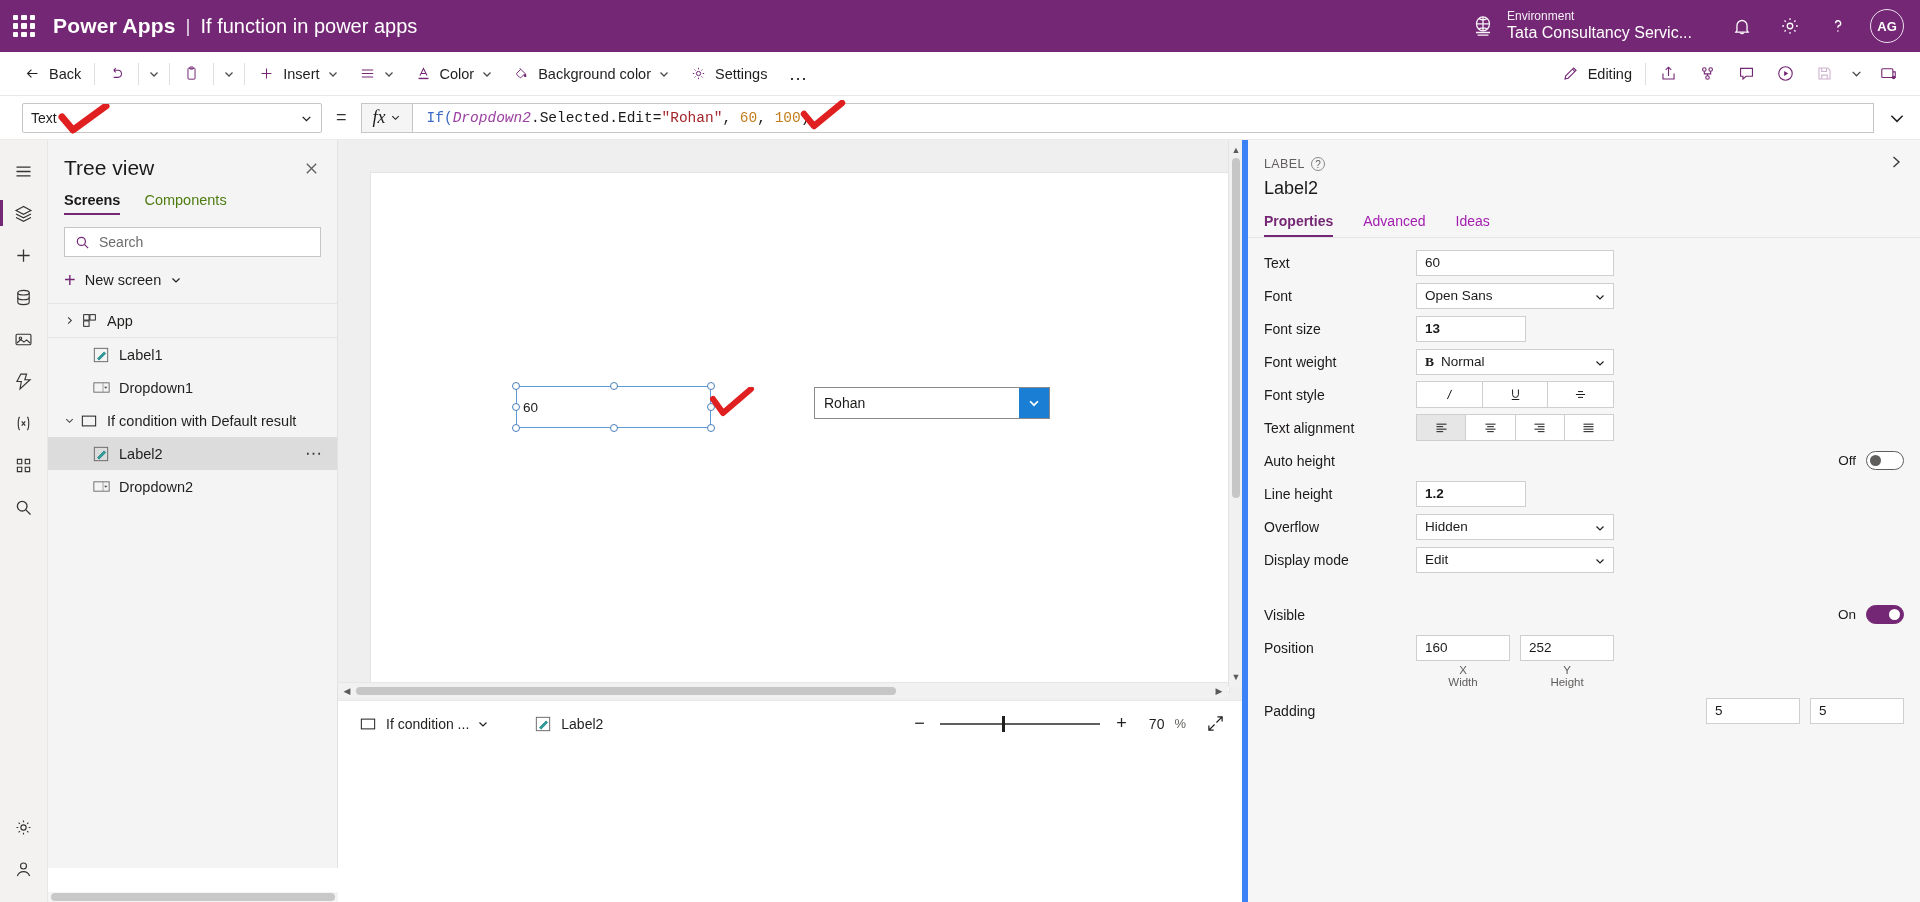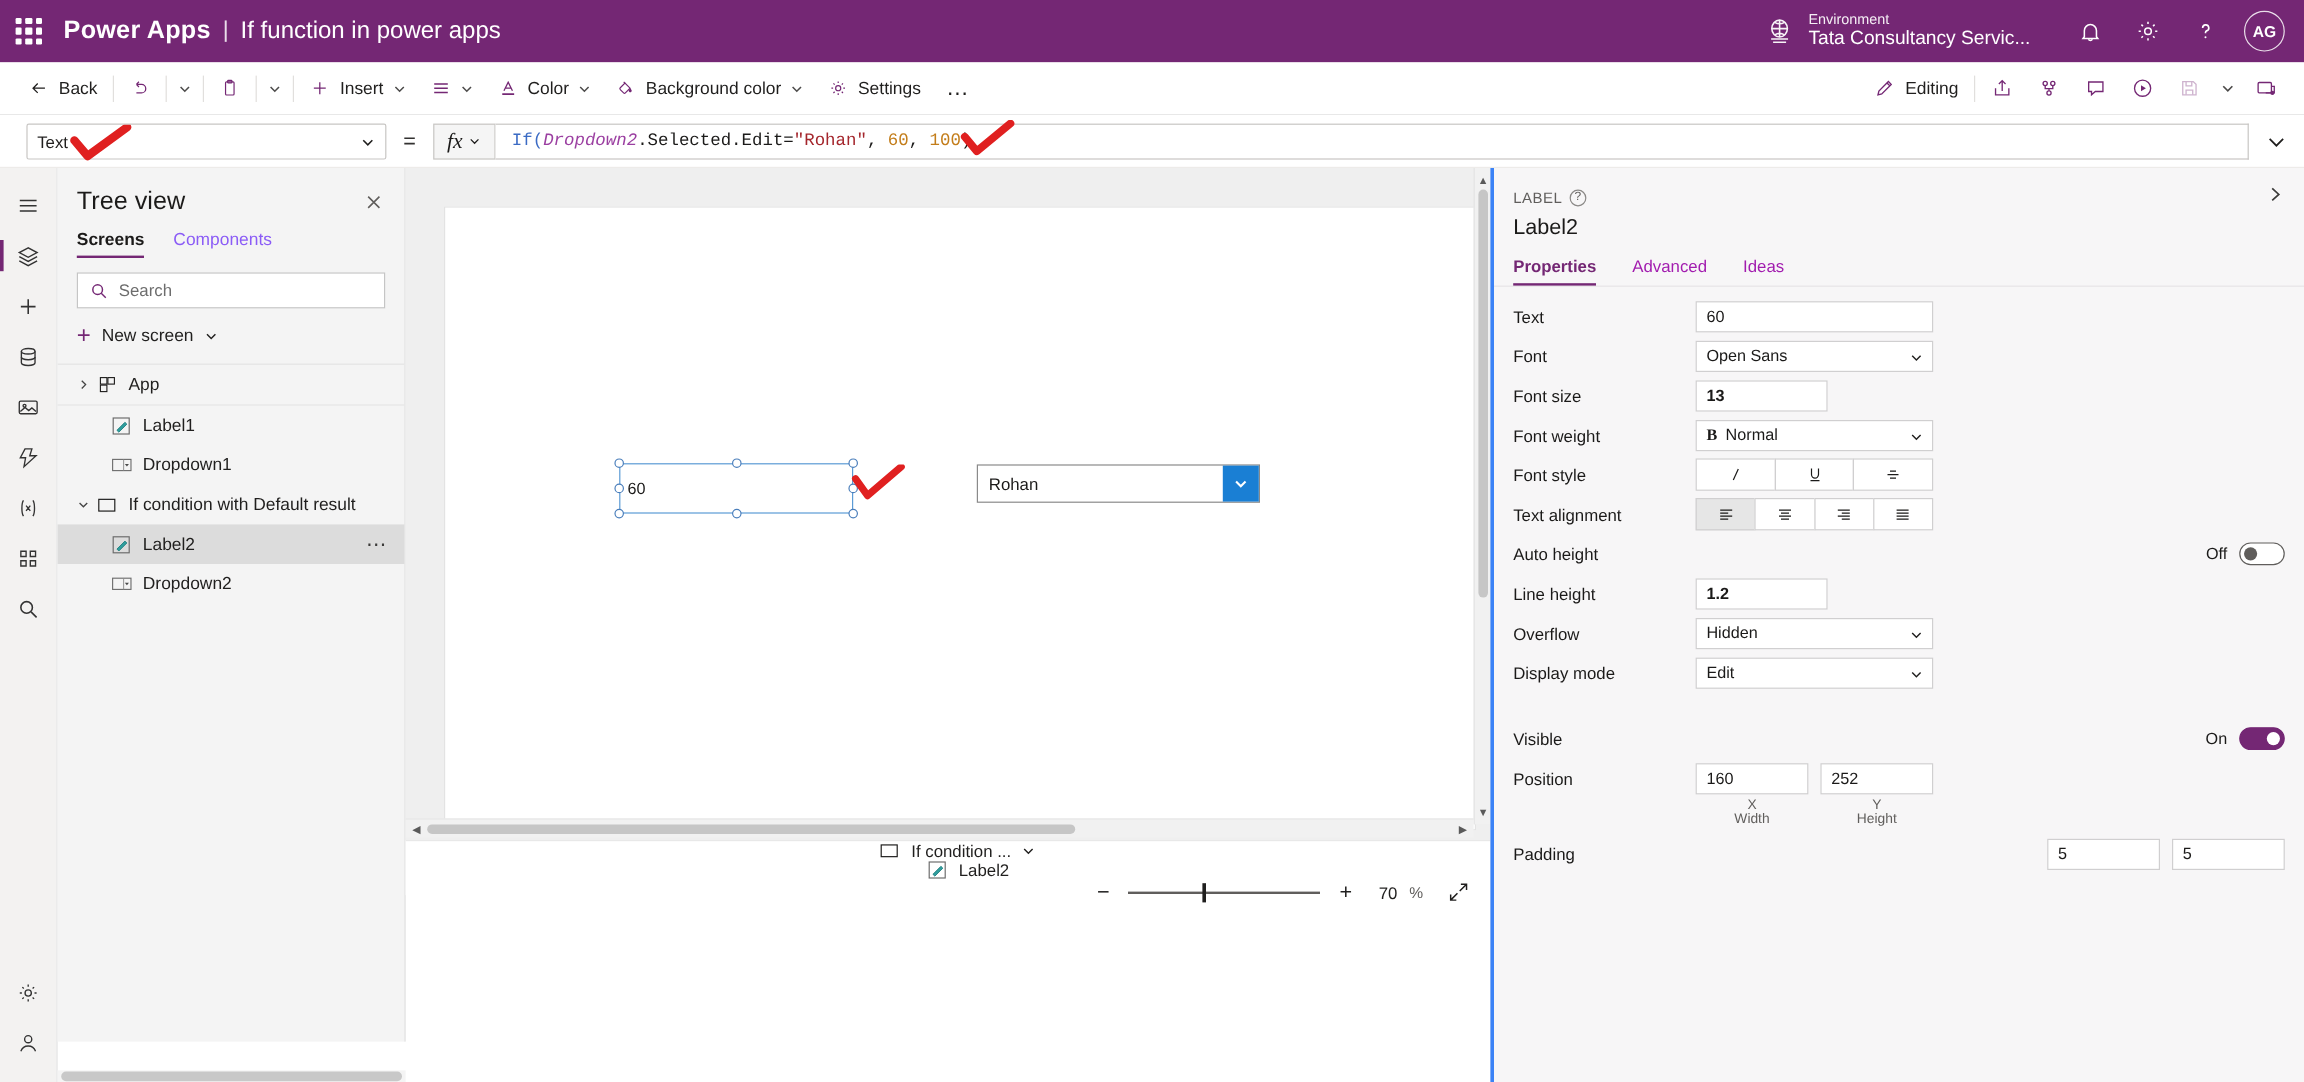--- a/index.html
+++ b/index.html
@@ -107,21 +107,21 @@
   
   .tree {
     position: absolute; left: 48px; top: 140px; width: 290px; height: 728px;
     background: #f4f4f4; border-right: 1px solid #e2e2e2;
   }
   .tree-head { display: flex; align-items: center; padding: 16px 14px 2px 16px; }
   .tree-title { font-size: 21px; font-weight: 400; color: #1b1a19; }
   .tree-close { margin-left: auto; cursor: pointer; width: 24px; height: 24px;
                 display: flex; align-items: center; justify-content: center; color: #605e5c; }
   .tree-tabs { display: flex; padding: 10px 16px 0 16px; gap: 24px; font-size: 14.5px; }
-  .ttab { padding-bottom: 7px; cursor: pointer; color: #8b5cf6; position: relative; }
+  .ttab { padding-bottom: 7px; cursor: pointer; color: #4d7c0f; position: relative; }
   .ttab.active { font-weight: 700; color: #1b1a19; }
   .ttab.active::after { content: ""; position: absolute; left: 0; right: 0; bottom: 0; height: 2px; background: #742774; }
   .tree-search {
     margin: 12px 16px 0 16px; height: 30px; background: #ffffff; border: 1px solid #c5c5c5;
     display: flex; align-items: center; padding-left: 10px; gap: 9px; font-size: 14px; color: #6d6d6d; cursor: text;
   }
   .newscreen {
     display: flex; align-items: center; gap: 9px; margin: 10px 16px 10px 16px;
     font-size: 14.5px; color: #201f1e; cursor: pointer; height: 26px;
   }
@@ -178,37 +178,37 @@
   .sbarrow { position: absolute; left: 0; width: 14px; height: 16px; display: flex; align-items: center; justify-content: center; color: #5a5a5a; font-size: 9px; }
   .canvas-hscroll {
     position: absolute; left: 338px; top: 682px; width: 890px; height: 16px; background: #f1f1f1; border-top: 1px solid #e6e6e6;
   }
   .canvas-hscroll .thumb { position: absolute; left: 18px; top: 4px; width: 540px; height: 8px; background: #c6c6c6; border-radius: 4px; }
 
   
   .statusbar {
     position: absolute; left: 338px; top: 700px; width: 904px; height: 46px;
     background: #ffffff; border-top: 1px solid #e8e8e8;
-    display: flex; align-items: center; font-size: 14px; color: #201f1e; flex-direction: column;
+    display: flex; align-items: center; font-size: 14px; color: #201f1e;
   }
   .crumb { display: flex; align-items: center; gap: 8px; cursor: pointer; padding: 0 6px; }
   .crumb .cico { width: 20px; display: flex; align-items: center; justify-content: center; }
   .zoomgroup { margin-left: auto; display: flex; align-items: center; gap: 10px; padding-right: 14px; }
   .zoom-minus, .zoom-plus { width: 22px; text-align: center; font-size: 18px; color: #201f1e; cursor: pointer; }
   .slider { position: relative; width: 160px; height: 18px; display: flex; align-items: center; }
   .slider .track { width: 160px; height: 2px; background: #605e5c; }
   .slider .knob { position: absolute; left: 62px; top: 1px; width: 3px; height: 16px; background: #201f1e; }
   .zoom-val { font-size: 14px; min-width: 22px; text-align: right; }
   .zoom-pct { font-size: 13px; color: #605e5c; }
   .fullscreen { width: 26px; display: flex; align-items: center; justify-content: center; cursor: pointer; margin-left: 6px; }
 
   
   .props {
     position: absolute; left: 1242px; top: 140px; width: 678px; height: 762px;
-    background: #f7f6f7; border-left: 3px solid #3b82f6; overflow: hidden;
+    background: #f7f6f7; border-left: 6px solid #3b82f6; overflow: hidden;
   }
   .props-head { display: flex; align-items: center; padding: 14px 16px 0 16px; }
   .props-kind { font-size: 12.5px; color: #605e5c; letter-spacing: .4px; }
   .help-circle {
     width: 14px; height: 14px; border-radius: 50%; border: 1px solid #8a8886; color: #605e5c;
     font-size: 10px; display: inline-flex; align-items: center; justify-content: center; margin-left: 6px; cursor: pointer;
   }
   .props-expand { margin-left: auto; cursor: pointer; color: #3b3a39; }
   .props-name { font-size: 18px; color: #1b1a19; padding: 4px 16px 0 16px; }
   .props-tabs { display: flex; gap: 30px; padding: 14px 16px 0 16px; font-size: 14px; }

